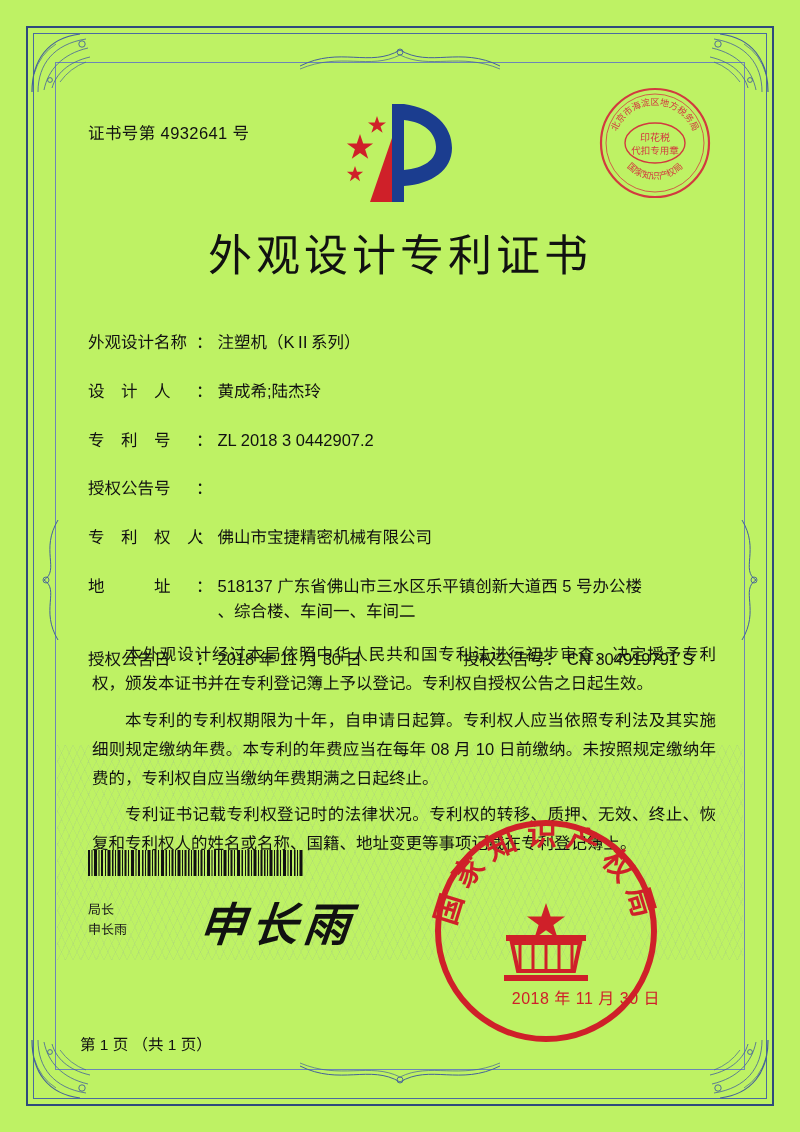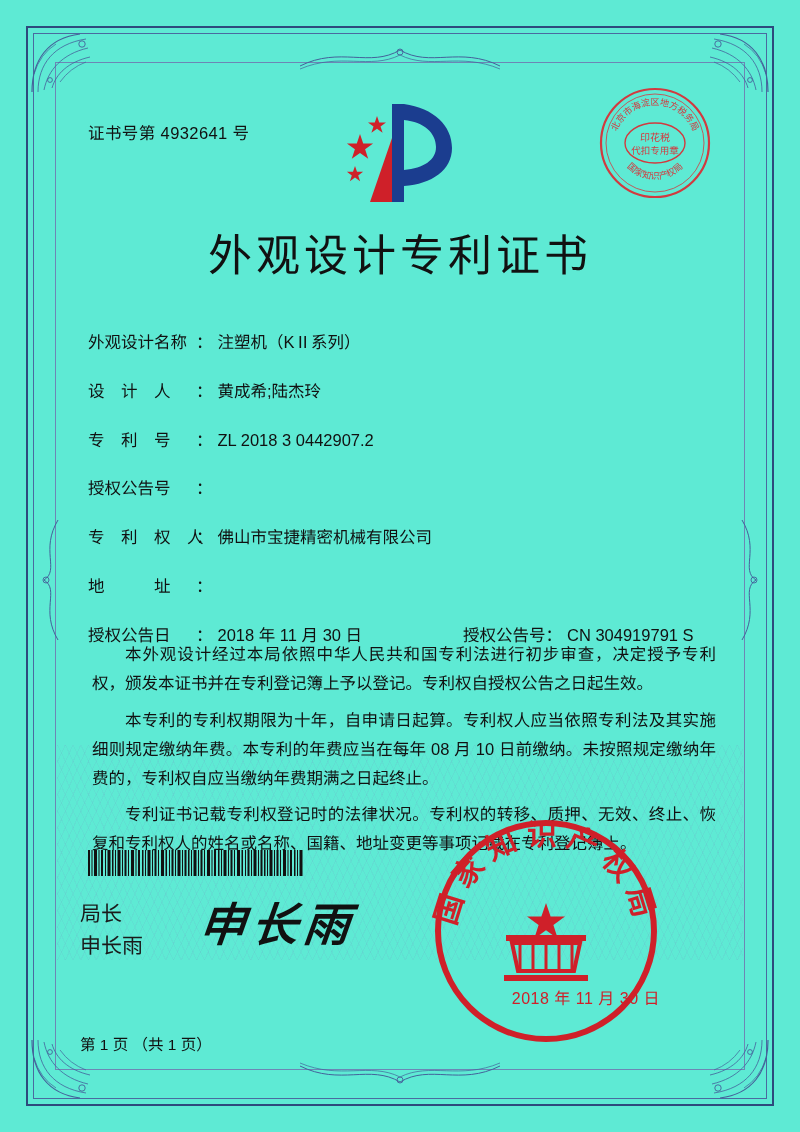--- a/index.html
+++ b/index.html
@@ -13,21 +13,21 @@
     font-family: "Liberation Serif", "DejaVu Serif", serif;
     color: #1a1a1a;
     position: relative;
     overflow: hidden;
   }
 
   
   .page {
     position: absolute;
     inset: 0;
-    background: #5eead4;
+    background: #bef264;
   }
   .frame-outer {
     position: absolute;
     left: 26px;
     top: 26px;
     right: 26px;
     bottom: 26px;
     border: 2px solid #2e4a7d;
   }
   .frame-mid {
@@ -189,25 +189,25 @@
     left: 8px;
     top: 770px;
     width: 215px;
     height: 26px;
   }
   .barcode svg { display:block; width:100%; height:100%; }
 
   
   .sig-block {
     position: absolute;
-    left: 0;
+    left: 8px;
     top: 820px;
-    font-size: 21px;
+    font-size: 13px;
     line-height: 1.5;
-    font-family: Liberation Mono, monospace;
+    font-family: Liberation Sans, sans-serif;
   }
   .signature-script {
     position: absolute;
     left: 120px;
     top: 808px;
     font-size: 46px;
     font-family: "DejaVu Serif", serif;
     font-style: italic;
     font-weight: bold;
     letter-spacing: 6px;
@@ -418,20 +418,24 @@
           </span>
         <span class="field-colon">：</span>
         <span class="field-value">佛山市宝捷精密机械有限公司</span>
       </div>
 
       <div class="field-row">
         <span class="field-label spread">
             <span>地　　　址</span>
           </span>
         <span class="field-colon">：</span>
+        <span class="field-value">
+          <span>518137 广东省佛山市三水区乐平镇创新大道西 5 号办公楼</span>
+          <span class="line2">、综合楼、车间一、车间二</span>
+        </span>
       </div>
 
       <div class="row-inline">
         <span class="left">
           <span class="field-label spread">
               <span>授权公告日</span>
             </span>
           <span class="field-colon">：</span>
           <span>2018 年 11 月 30 日</span>
         </span>

